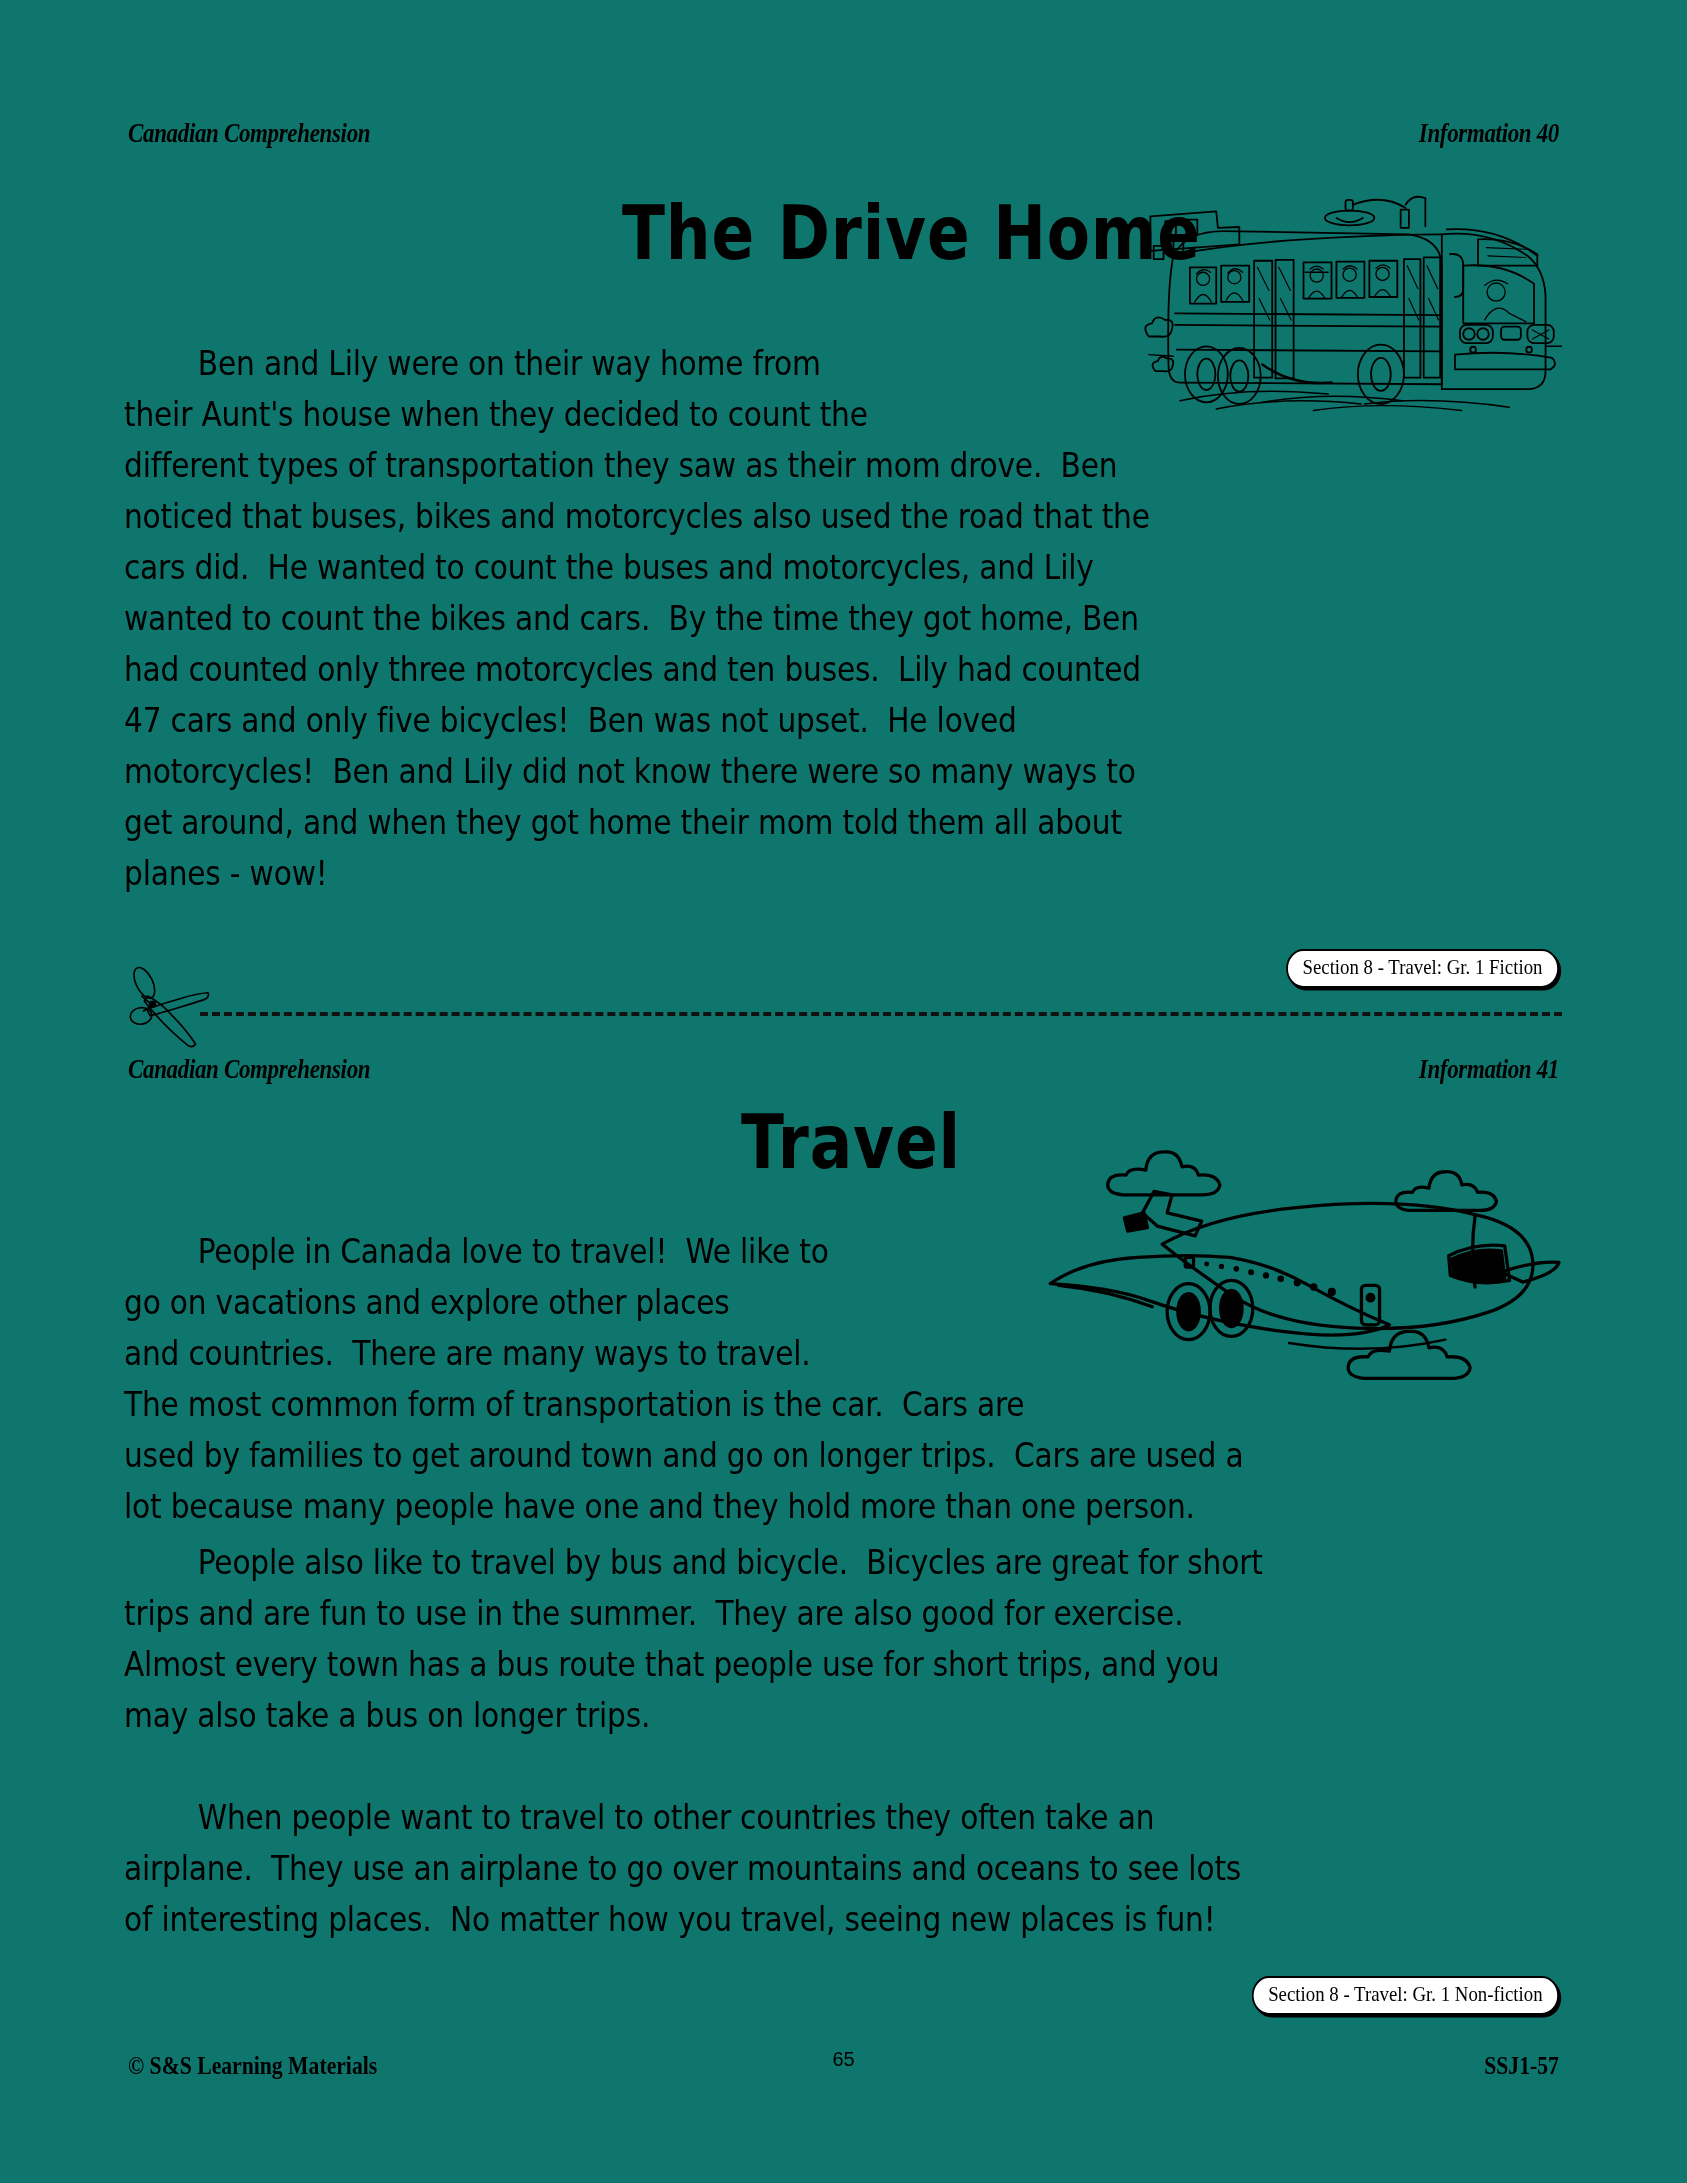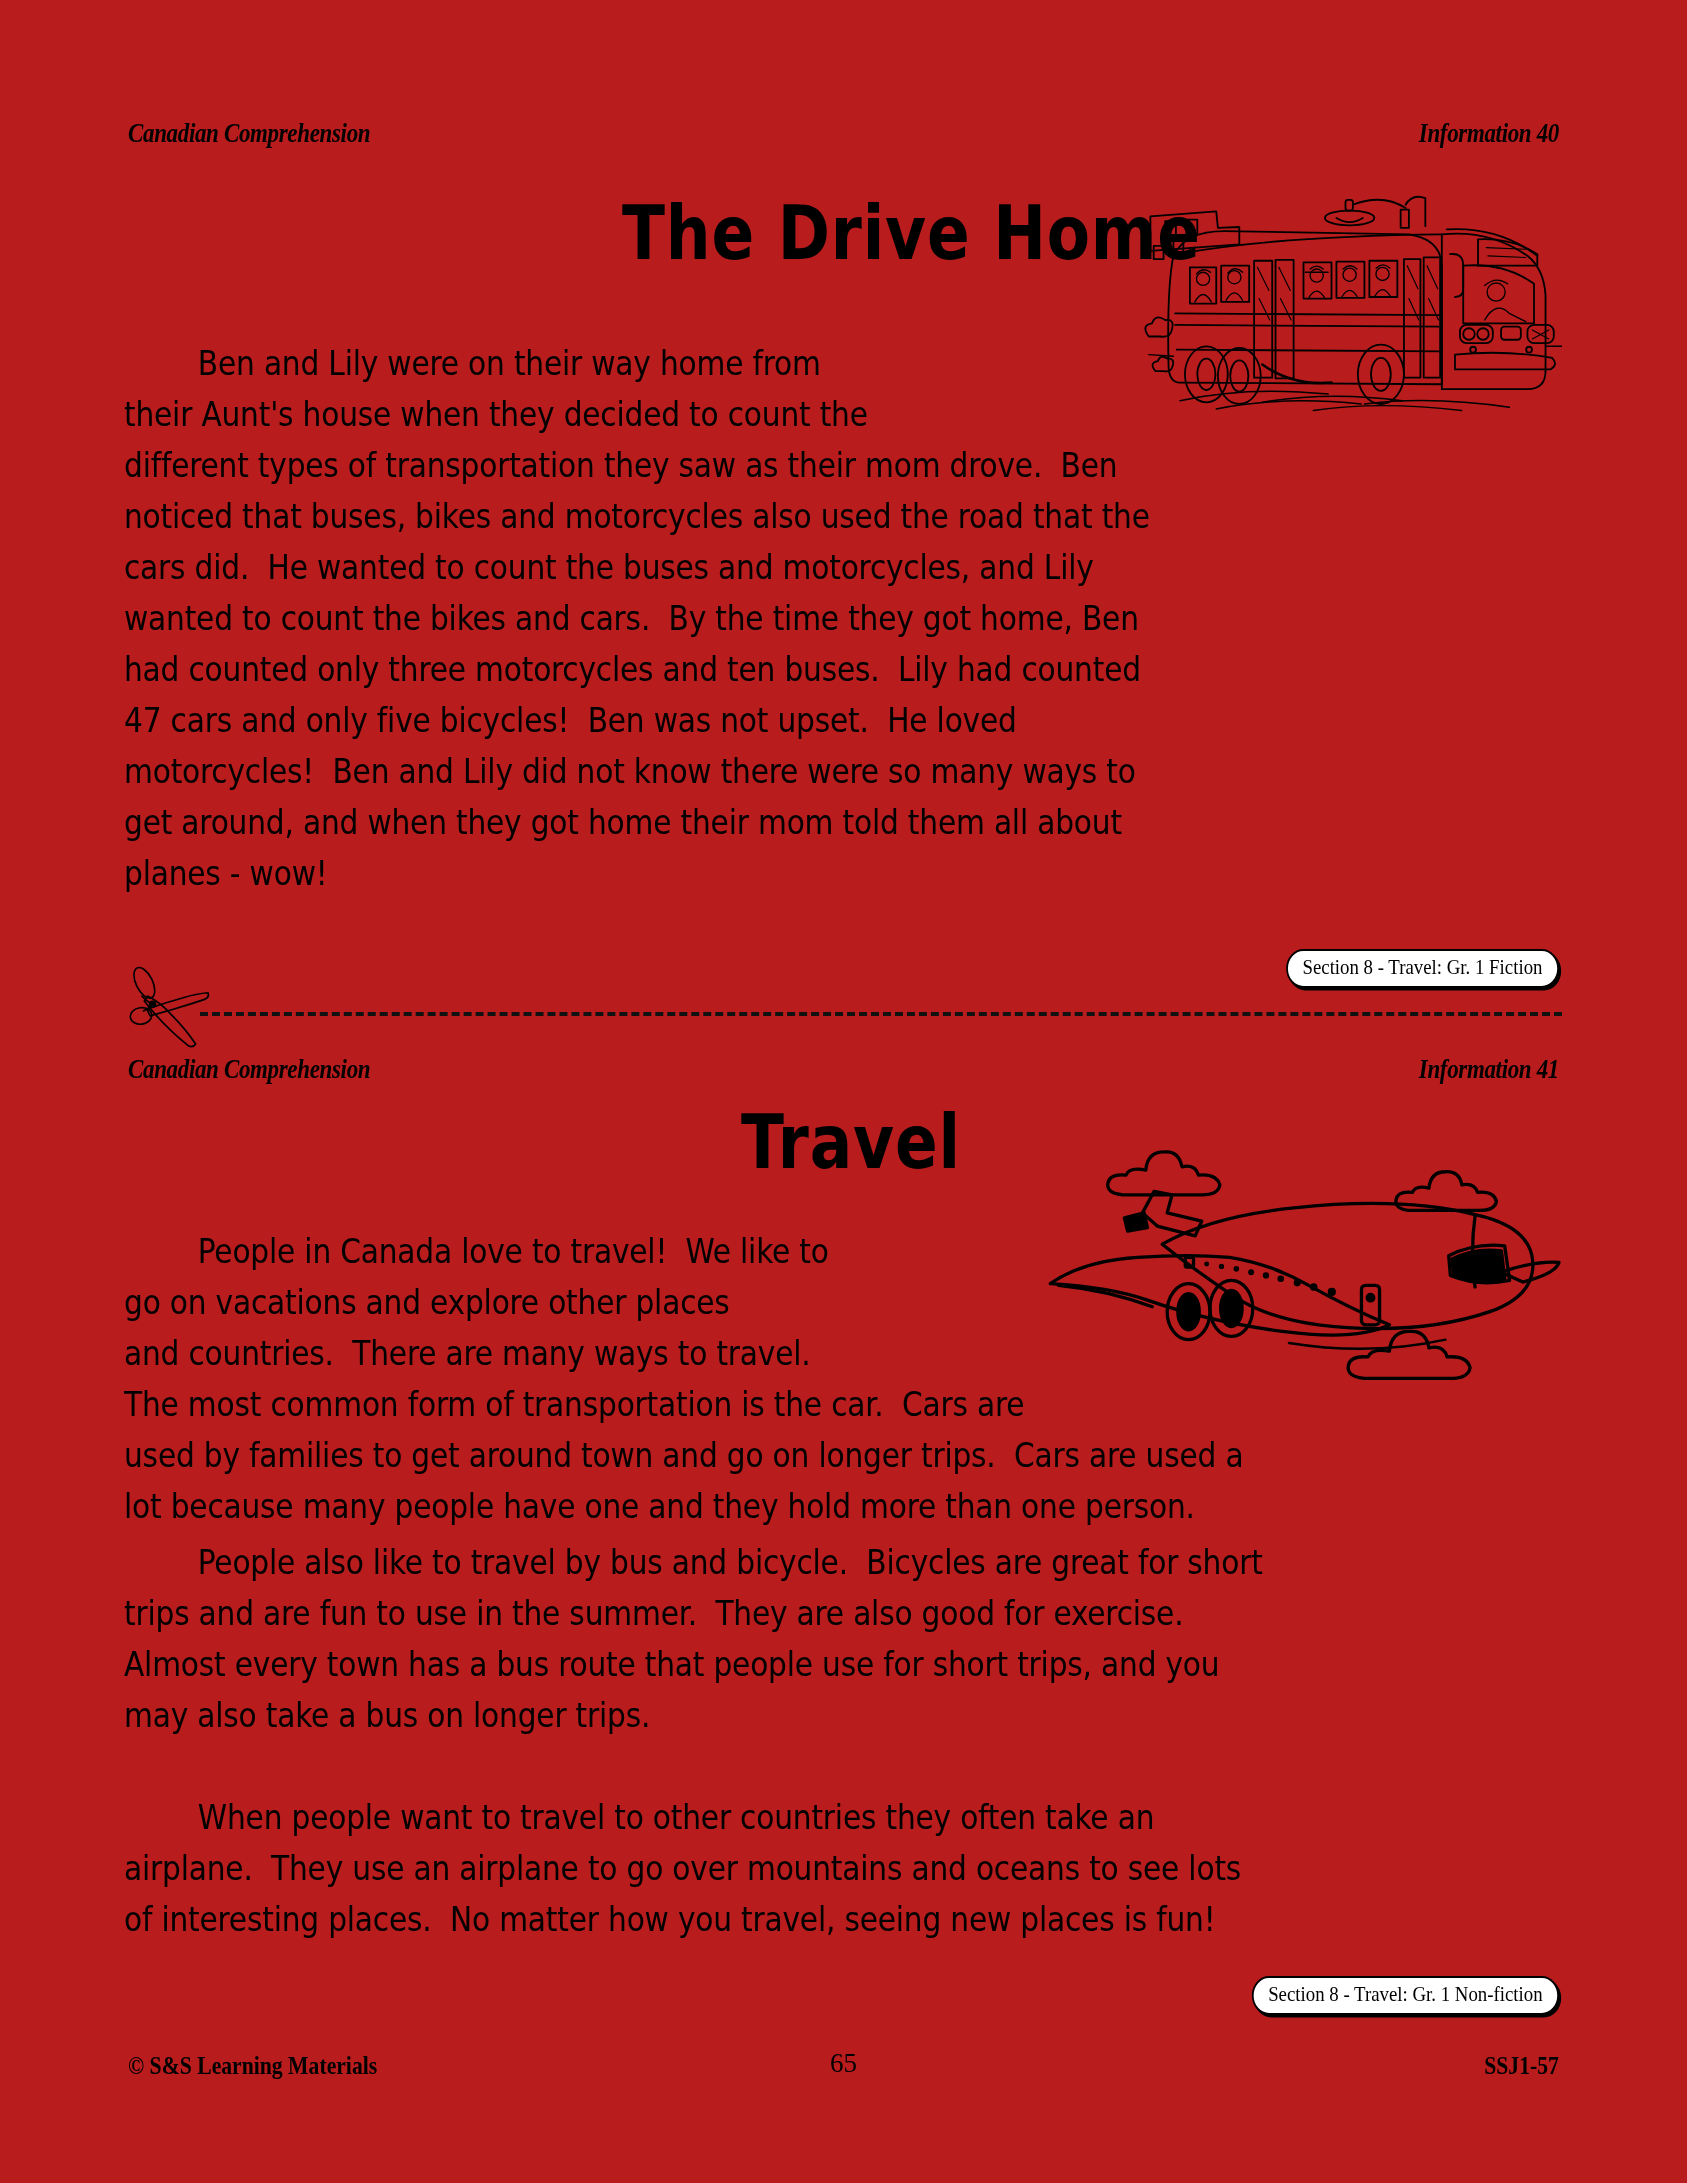--- a/index.html
+++ b/index.html
@@ -14,21 +14,21 @@
     font-family: "Liberation Sans", sans-serif;
     color: #000000;
     overflow: hidden;
   }
 
   .page {
     position: absolute;
     left: 0; top: 0;
     width: 1687px;
     height: 2183px;
-    background: #b91c1c;
+    background: #0f766e;
   }
 
   
   .runhead {
     position: absolute;
     font-family: "Liberation Serif", serif;
     font-weight: bold;
     font-style: italic;
     font-size: 28px;
     letter-spacing: -0.4px;
@@ -118,22 +118,22 @@
     white-space: nowrap;
     transform: scaleX(0.85);
   }
   #footer-copyright { left: 128px;  top: 2051px; transform-origin: left top; }
   #footer-code      { right: 128px; top: 2051px; transform-origin: right top; }
   #footer-page {
     position: absolute;
     left: 0; right: 0;
     top: 2048px;
     text-align: center;
-    font-family: Liberation Serif, serif;
-    font-size: 27px;
+    font-family: Liberation Sans, sans-serif;
+    font-size: 20px;
   }
 
   
   #illus-bus {
     position: absolute;
     left: 1101px;
     top: 175px;
     width: 461px;
     height: 239px;
   }

